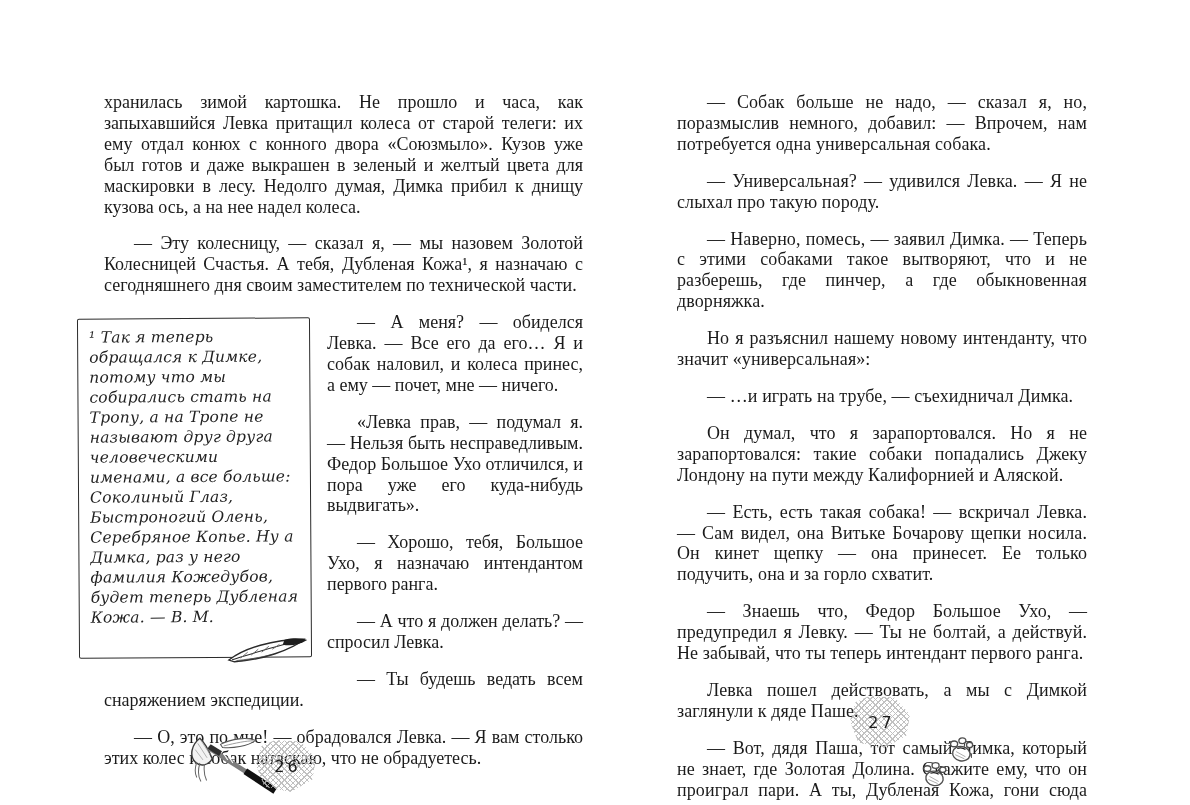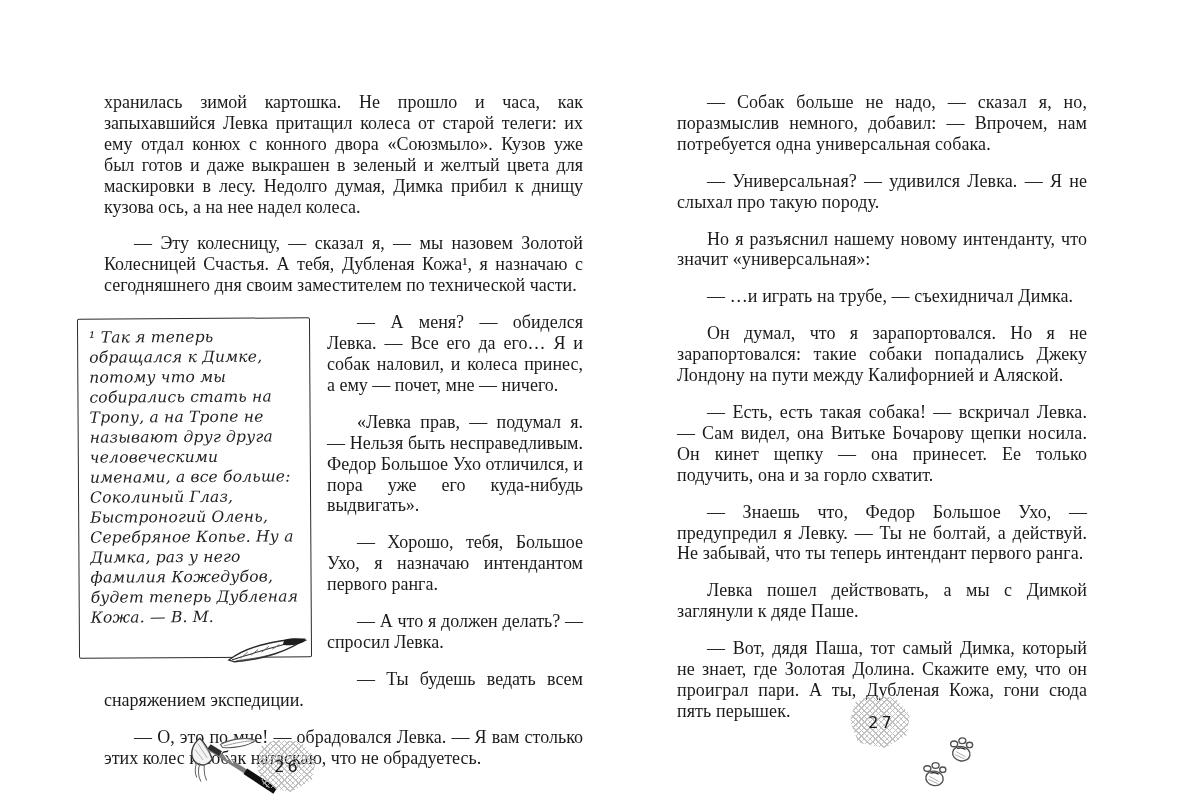--- a/index.html
+++ b/index.html
@@ -105,20 +105,21 @@
   <p class="para">«Левка прав, — подумал я. — Нельзя быть несправедливым. Федор Большое Ухо отличился, и пора уже его куда-нибудь выдвигать».</p>
   <p class="para">— Хорошо, тебя, Большое Ухо, я назначаю интендантом первого ранга.</p>
   <p class="para">— А что я должен делать? — спросил Левка.</p>
   <p class="para">— Ты будешь ведать всем снаряжением экспедиции.</p>
   <p class="para">— О, это по мне! — обрадовался Левка. — Я вам столько этих колес и собак натаскаю, что не обрадуетесь.</p>
 </div>
 
 <div class="page-col col-right">
   <p class="para">— Собак больше не надо, — сказал я, но, поразмыслив немного, добавил: — Впрочем, нам потребуется одна универсальная собака.</p>
   <p class="para">— Универсальная? — удивился Левка. — Я не слыхал про такую породу.</p>
+  <p class="para">— Наверно, помесь, — заявил Димка. — Теперь с этими собаками такое вытворяют, что и не разберешь, где пинчер, а где обыкновенная дворняжка.</p>
   <p class="para">Но я разъяснил нашему новому интенданту, что значит «универсальная»:</p>
   <p class="para">— …и играть на трубе, — съехидничал Димка.</p>
   <p class="para">Он думал, что я зарапортовался. Но я не зарапортовался: такие собаки попадались Джеку Лондону на пути между Калифорнией и Аляской.</p>
   <p class="para">— Есть, есть такая собака! — вскричал Левка. — Сам видел, она Витьке Бочарову щепки носила. Он кинет щепку — она принесет. Ее только подучить, она и за горло схватит.</p>
   <p class="para">— Знаешь что, Федор Большое Ухо, — предупредил я Левку. — Ты не болтай, а действуй. Не забывай, что ты теперь интендант первого ранга.</p>
   <p class="para">Левка пошел действовать, а мы с Димкой заглянули к дяде Паше.</p>
   <p class="para">— Вот, дядя Паша, тот самый Димка, который не знает, где Золотая Долина. Скажите ему, что он проиграл пари. А ты, Дубленая Кожа, гони сюда пять перышек.</p>
 </div>
 
 <svg class="tomahawk-svg" viewBox="0 0 96 62" aria-hidden="true">

